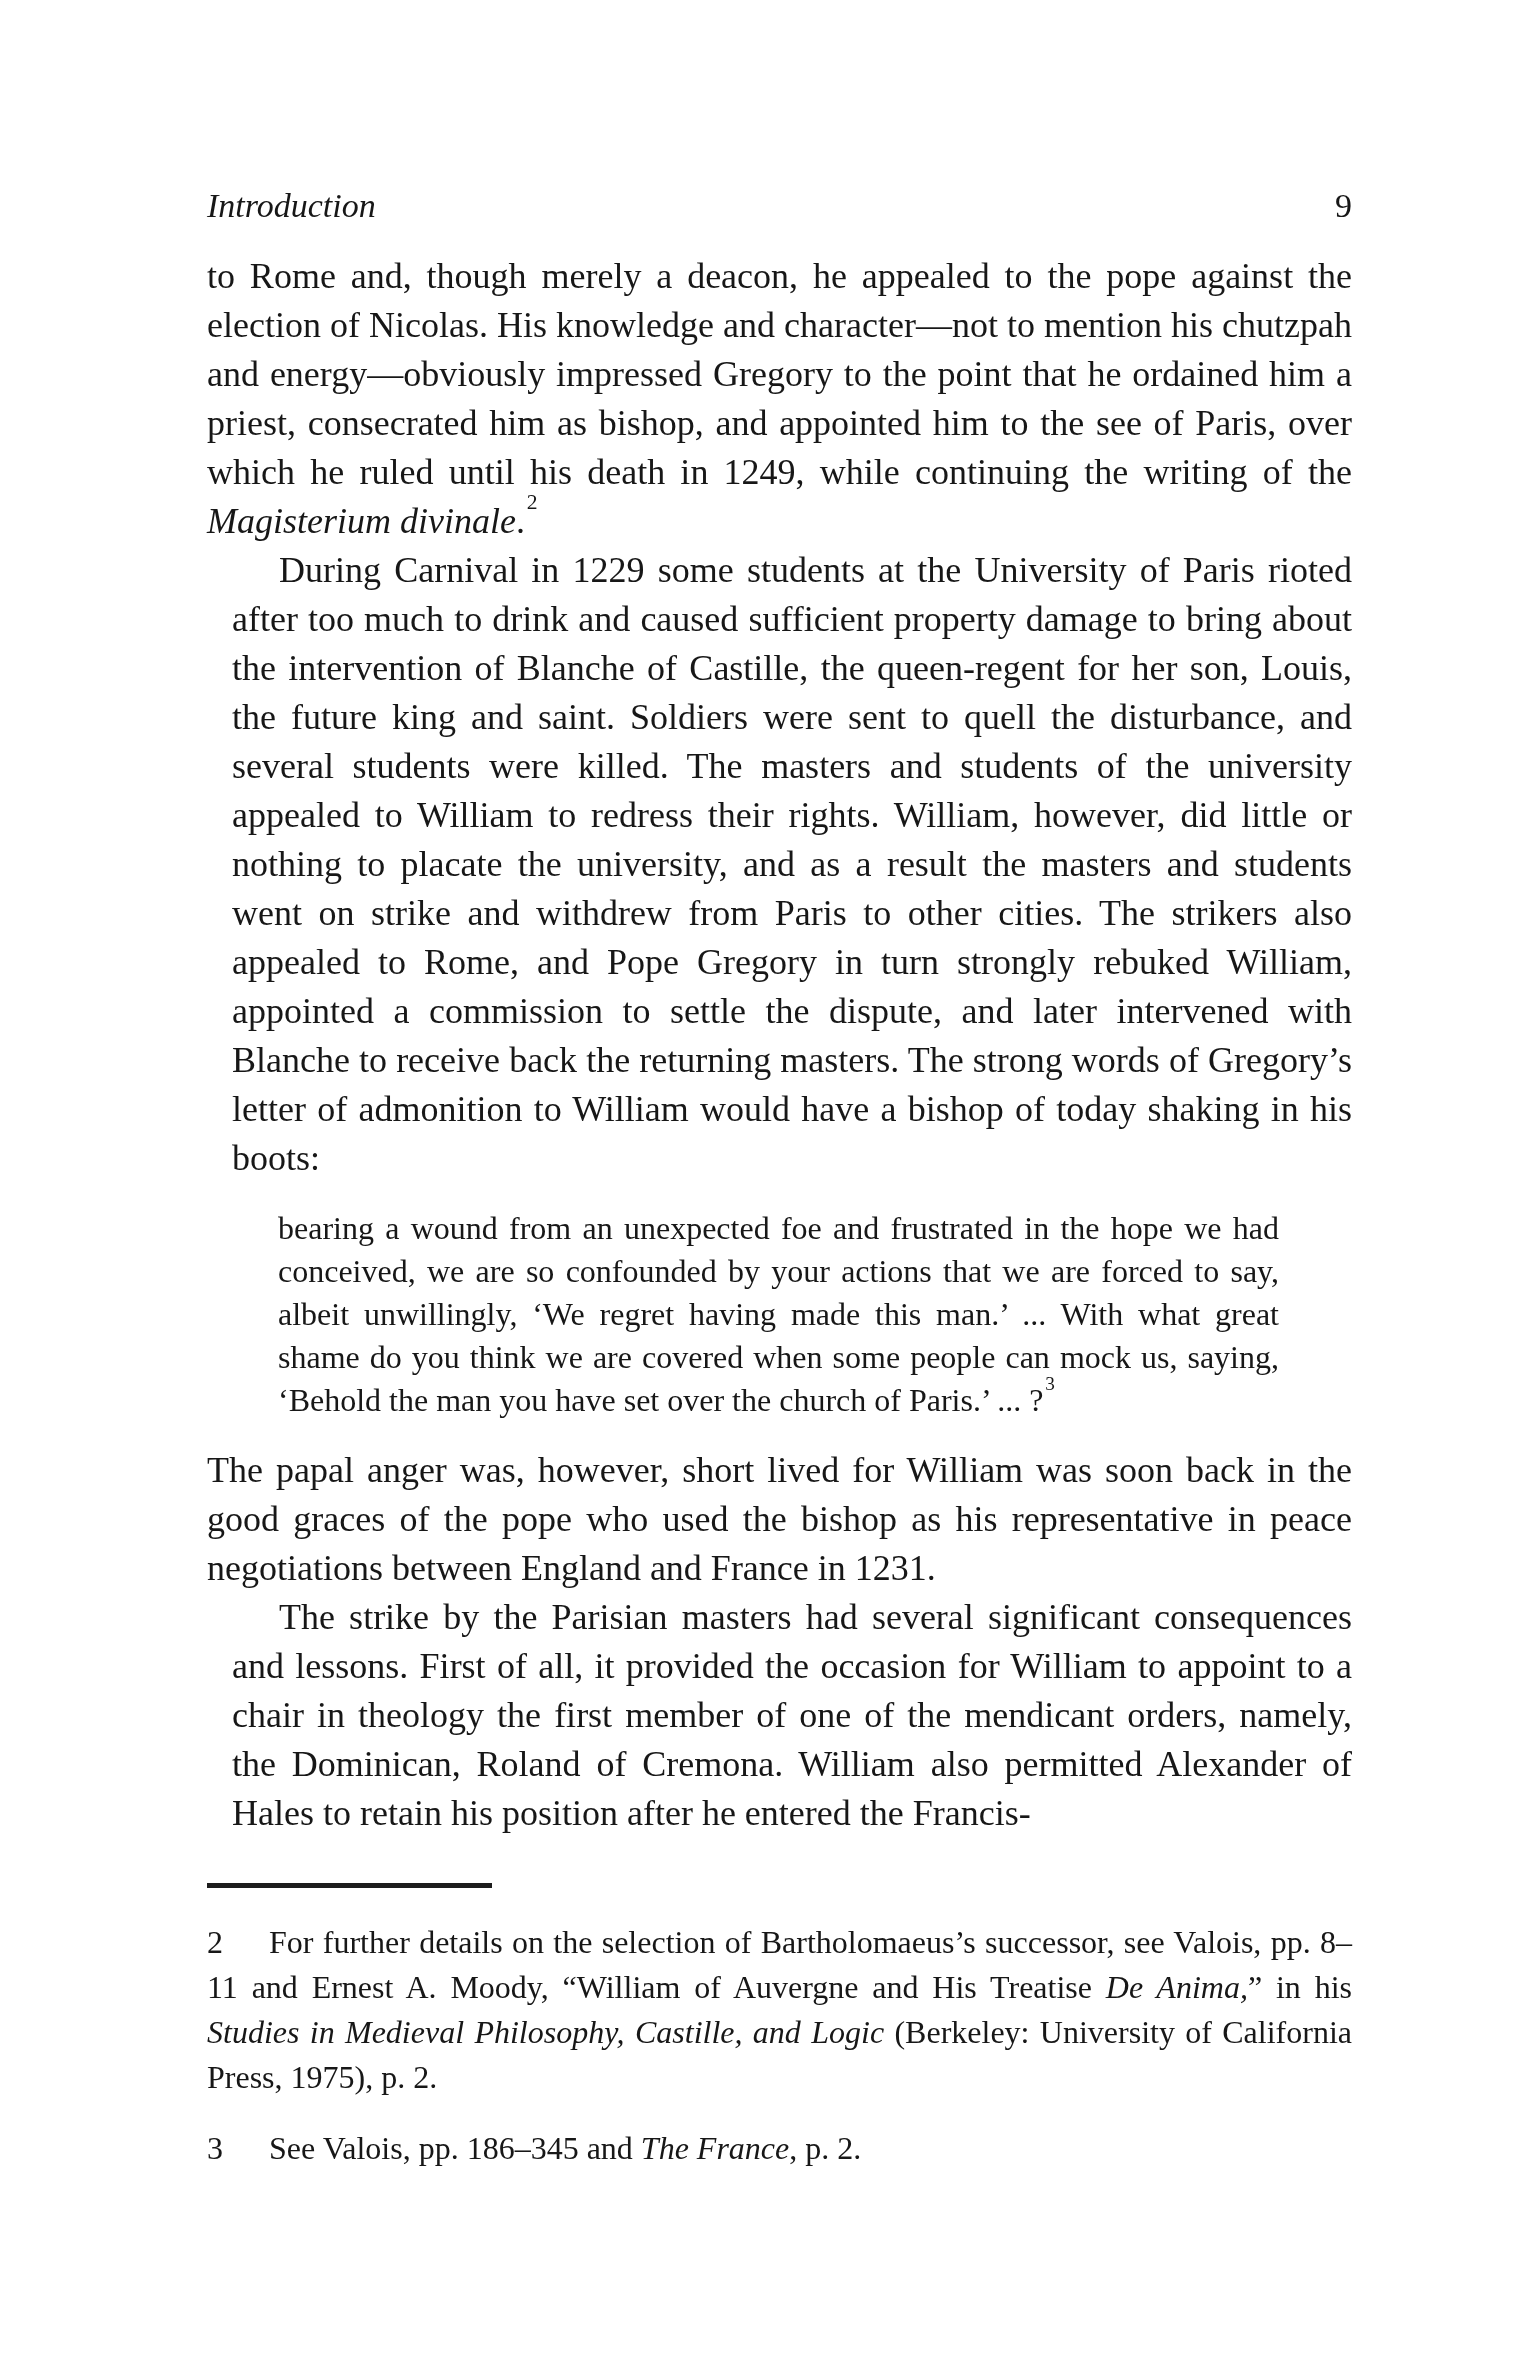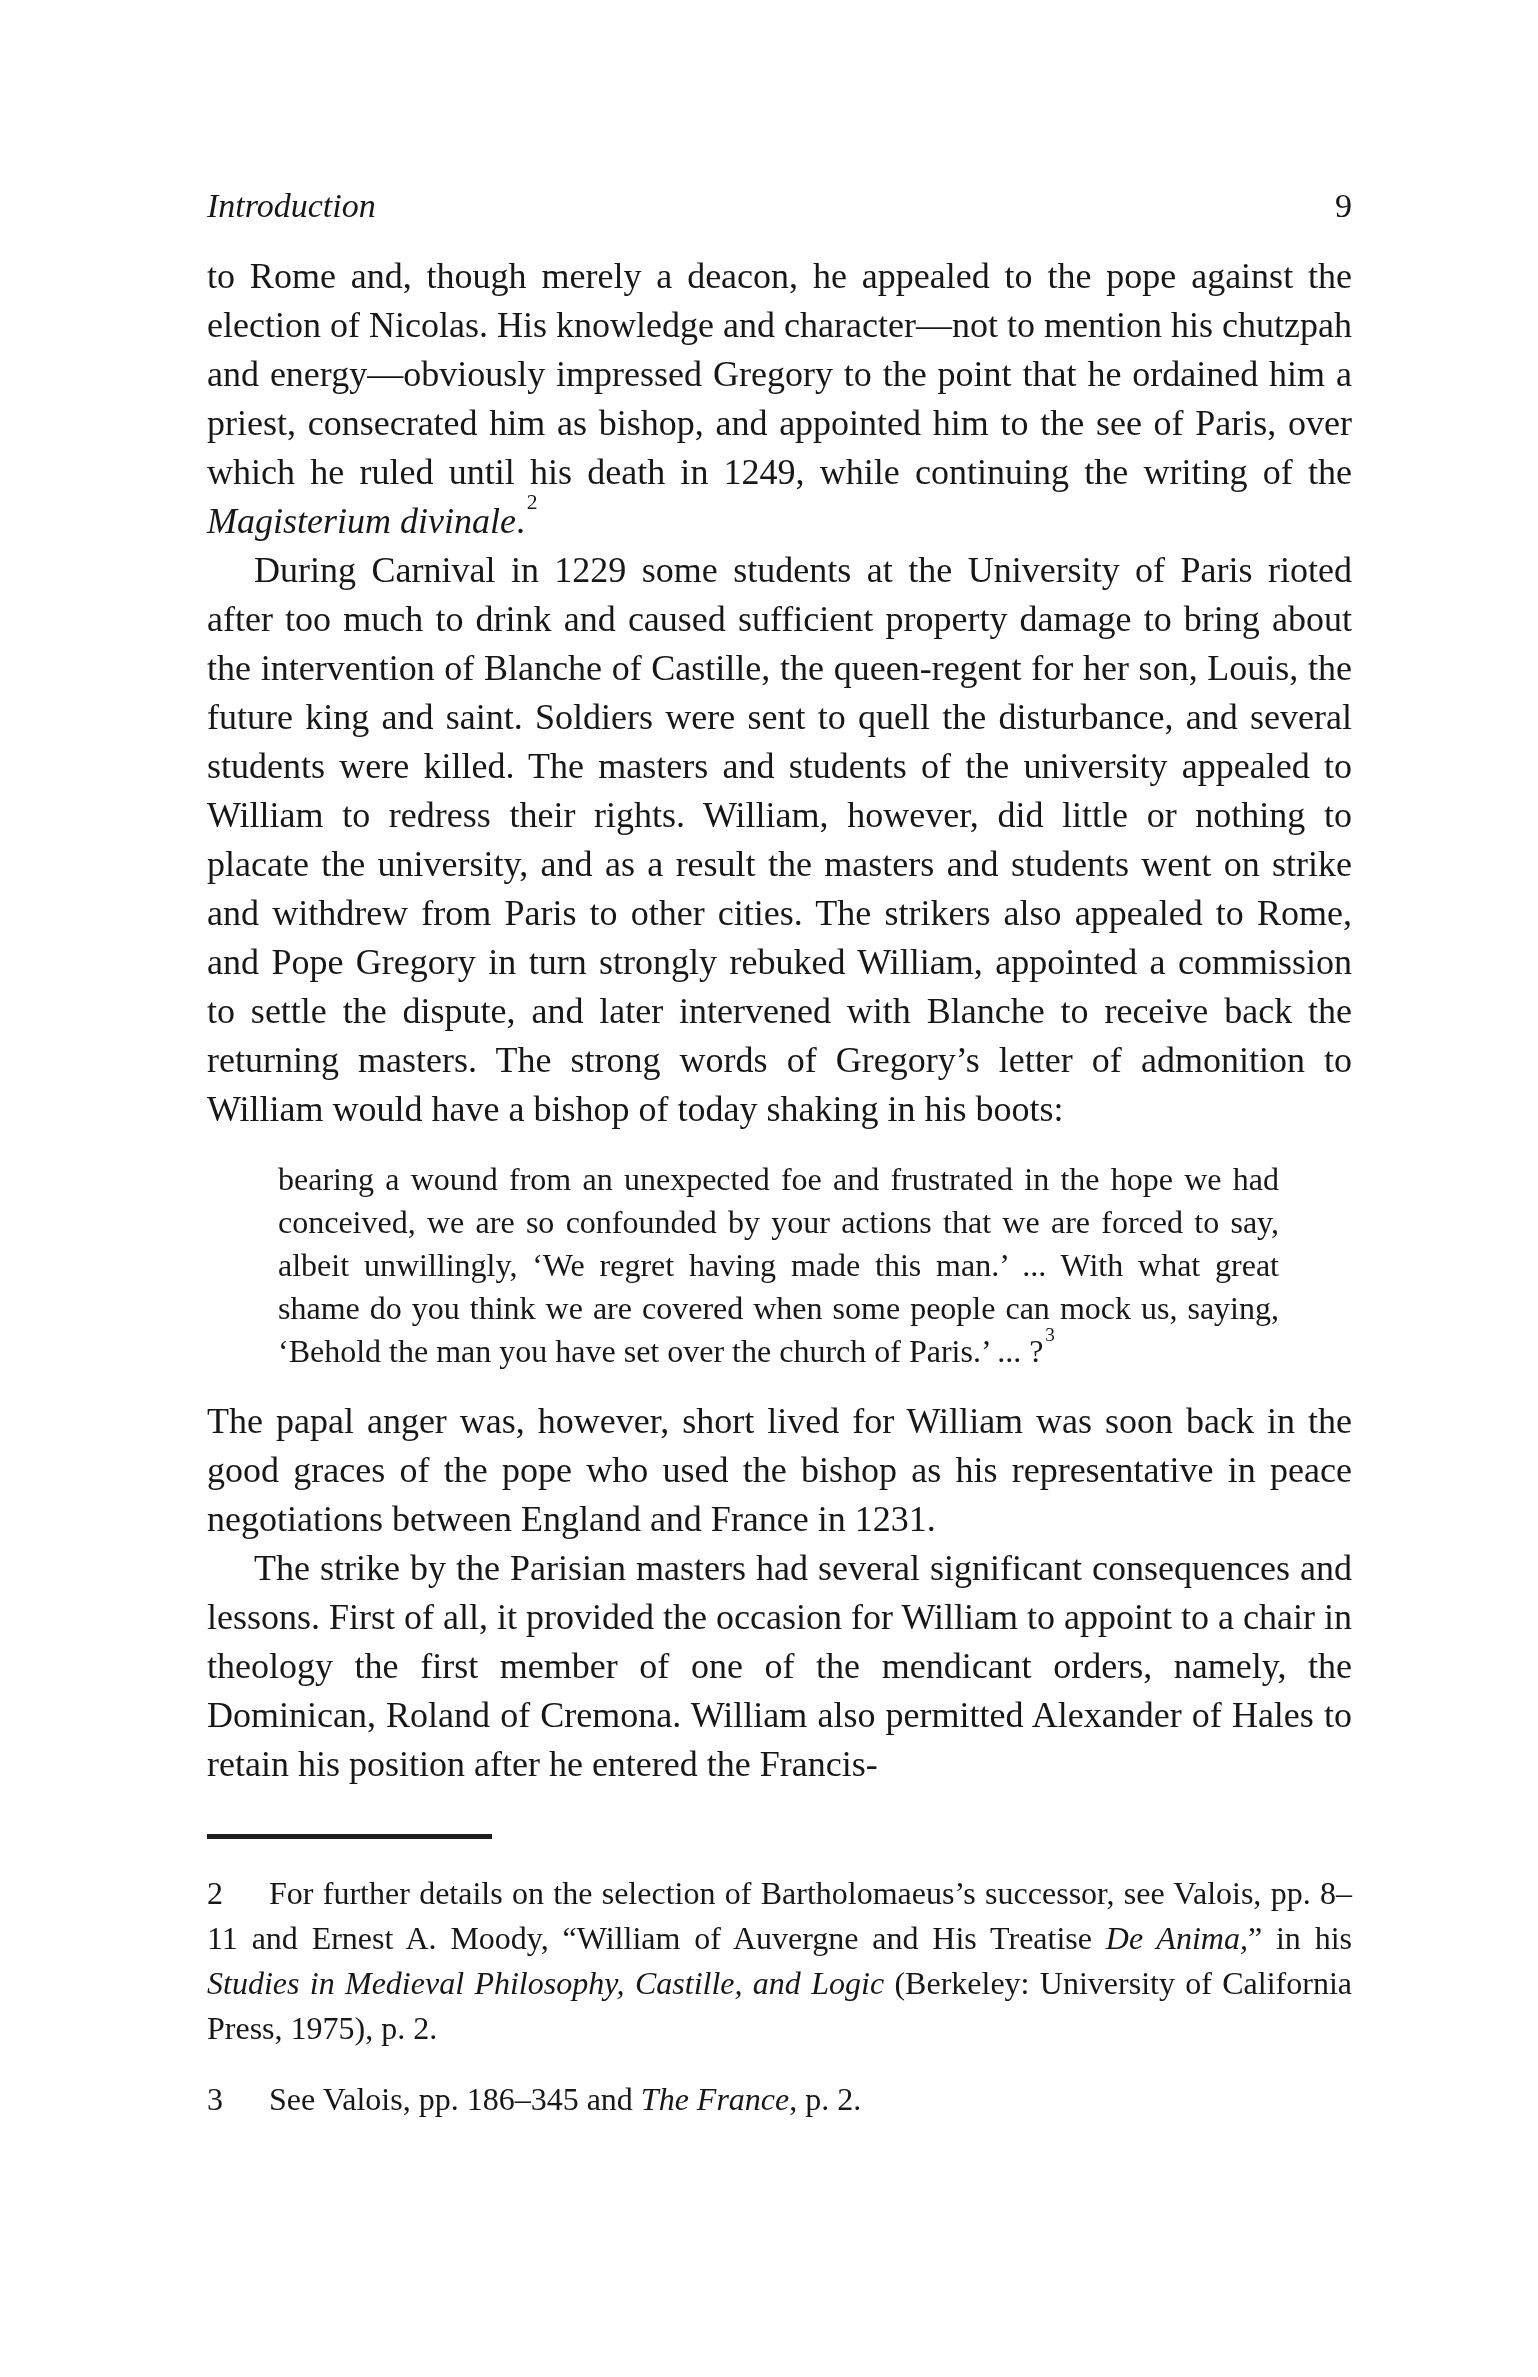--- a/index.html
+++ b/index.html
@@ -35,20 +35,21 @@
     font-style: italic;
   }
   .body-text p {
     margin: 0;
     font-size: 36px;
     line-height: 49px;
     text-align: justify;
   }
   .body-text p.indent {
     text-indent: 47px;
+    margin-left: 25px;
   }
   blockquote.gregory-quote {
     margin: 24px 73px 24px 71px;
     font-size: 32px;
     line-height: 43px;
     text-align: justify;
   }
   sup {
     font-size: 60%;
     line-height: 0;

